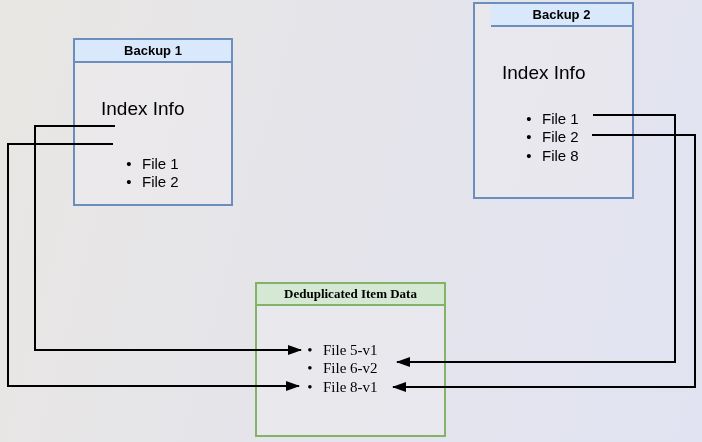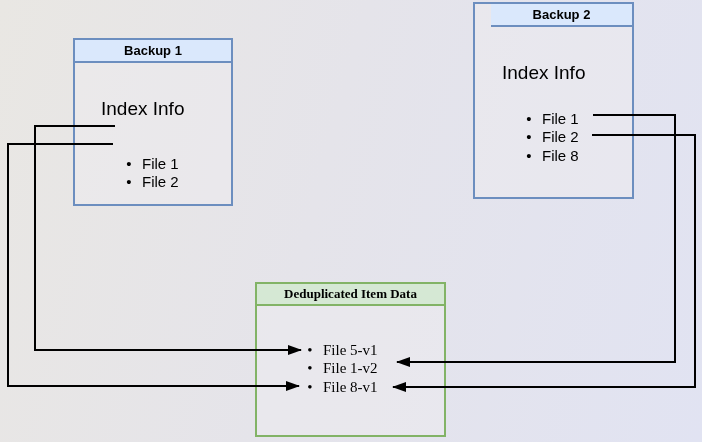--- a/index.html
+++ b/index.html
@@ -111,21 +111,21 @@
 
   <div class="box green" id="dedup">
     <div class="box-header">Deduplicated Item Data</div>
     <div class="item-list">
       <div class="item-row">
         <span class="bullet"></span>
         <span class="item-label">File 5-v1</span>
       </div>
       <div class="item-row">
         <span class="bullet"></span>
-        <span class="item-label">File 1-v2</span>
+        <span class="item-label">File 6-v2</span>
       </div>
       <div class="item-row">
         <span class="bullet"></span>
         <span class="item-label">File 8-v1</span>
       </div>
     </div>
   </div>
 
   <svg class="wires" viewBox="0 0 702 442">
     <defs>

